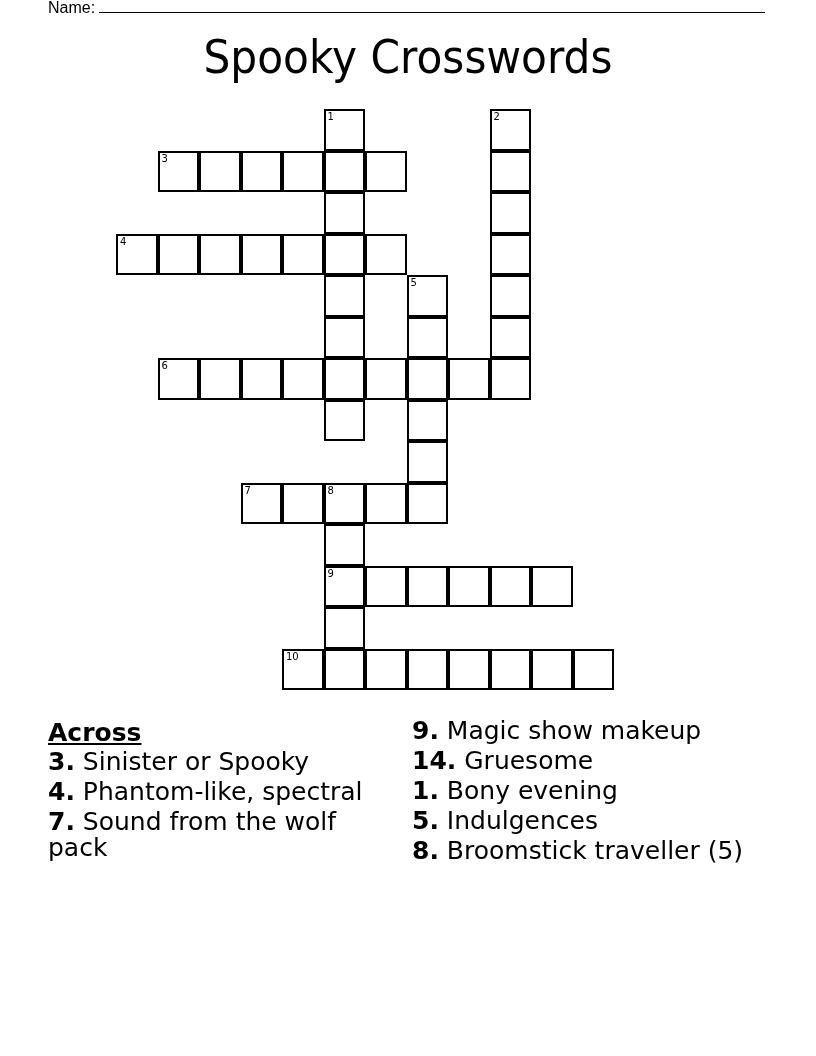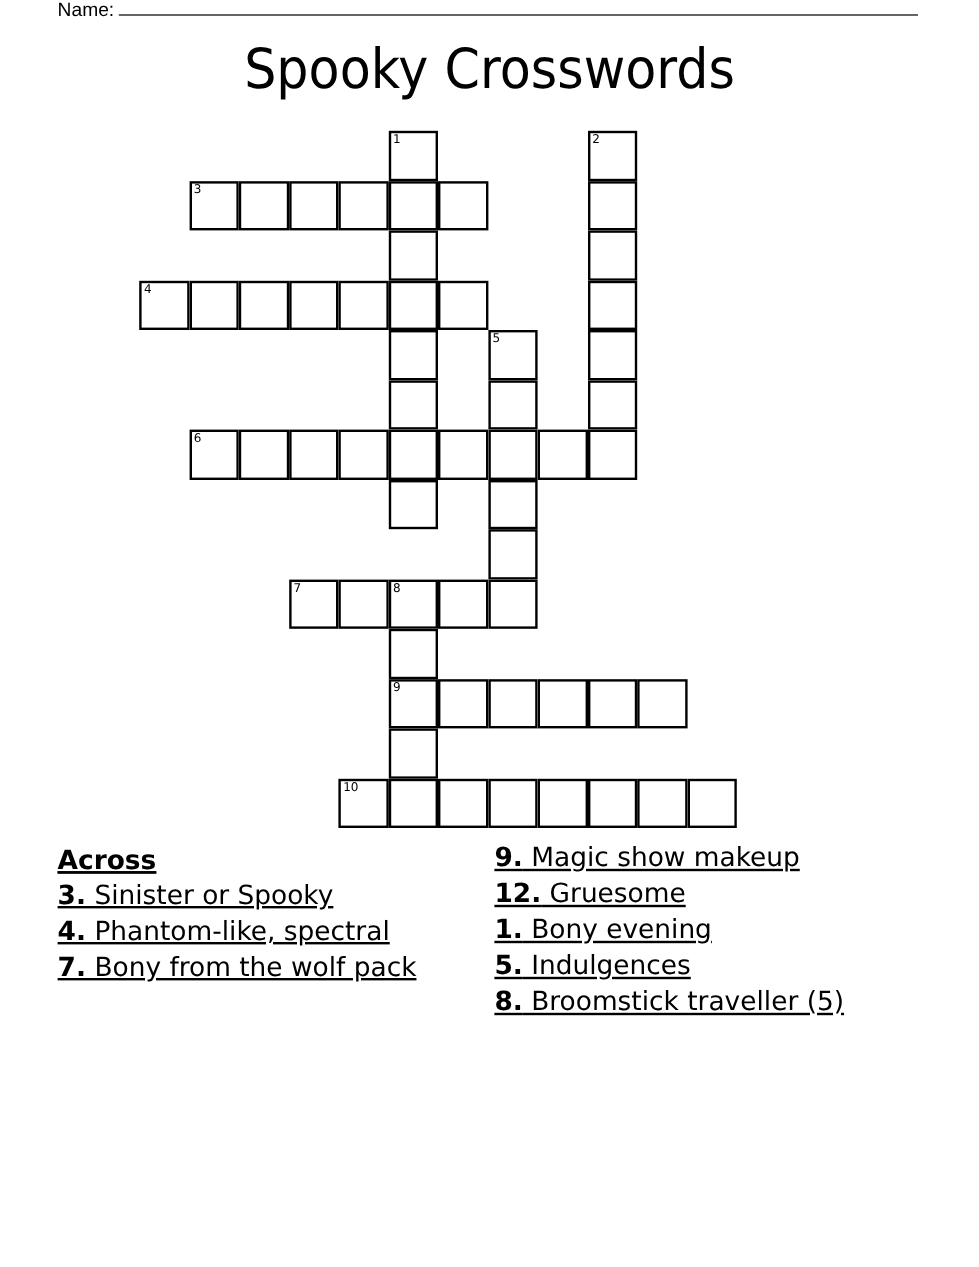--- a/index.html
+++ b/index.html
@@ -3,21 +3,21 @@
 <meta charset="utf-8">
 <style>
   html, body { margin: 0; padding: 0; background: #ffffff; }
   body { width: 816px; height: 1056px; position: relative; overflow: hidden; font-family: "DejaVu Sans", sans-serif; color: #000; }
   .name-line { position: absolute; left: 48px; top: -2px; font-family: "Liberation Sans", sans-serif; font-size: 16px; white-space: nowrap; }
   .name-line .rule { display: inline-block; width: 666px; border-bottom: 1px solid #000; height: 14px; vertical-align: baseline; margin-left: 4px; }
   .title { position: absolute; left: 0; width: 816px; top: 30px; text-align: center; font-family: "DejaVu Sans", sans-serif; font-size: 46px; font-weight: normal; letter-spacing: 0px; transform: scaleX(0.92); }
   .grid { position: absolute; left: 117px; top: 110px; }
   .cell { position: absolute; width: 41.5px; height: 41.5px; box-sizing: border-box; border: 2px solid #000; background: #fff; margin-left: -1px; margin-top: -1px; }
   .cell .num { position: absolute; left: 2px; top: 0px; font-size: 10px; font-family: "DejaVu Sans", sans-serif; line-height: 12px; }
-  .clues { position: absolute; top: 703px; font-family: "DejaVu Sans", sans-serif; font-size: 22px; line-height: 26px; text-decoration: underline; }
+  .clues { position: absolute; top: 718px; font-family: "DejaVu Sans", sans-serif; font-size: 25px; line-height: 26px; }
   .clues.left { left: 48px; width: 345px; }
   .clues.right { left: 412px; width: 360px; }
   .clue-heading { font-weight: bold; text-decoration: underline; margin: 2px 0 3px; }
   .clue { margin-bottom: 4px; }
   .clue .n { font-weight: bold; }
 </style>
 </head>
 <body>
 
 <div class="name-line">
@@ -104,22 +104,22 @@
     <div class="cell" style="left: 332px; top: 539.5px;"></div>
     <div class="cell" style="left: 373.5px; top: 539.5px;"></div>
     <div class="cell" style="left: 415px; top: 539.5px;"></div>
     <div class="cell" style="left: 456.5px; top: 539.5px;"></div>
   </div>
 
 <div class="clues left">
   <div class="clue-heading">Across</div>
   <div class="clue"><span class="n">3.</span><span> Sinister or Spooky</span></div>
   <div class="clue"><span class="n">4.</span><span> Phantom-like, spectral</span></div>
-  <div class="clue"><span class="n">7.</span><span> Bony from the wolf pack</span></div>
+  <div class="clue"><span class="n">7.</span><span> Sound from the wolf pack</span></div>
 </div>
 
 <div class="clues right">
   <div class="clue"><span class="n">9.</span><span> Magic show makeup</span></div>
-  <div class="clue"><span class="n">12.</span><span> Gruesome</span></div>
+  <div class="clue"><span class="n">14.</span><span> Gruesome</span></div>
   <div class="clue"><span class="n">1.</span><span> Bony evening</span></div>
   <div class="clue"><span class="n">5.</span><span> Indulgences</span></div>
   <div class="clue"><span class="n">8.</span><span> Broomstick traveller (5)</span></div>
 </div>
 
 </body></html>

